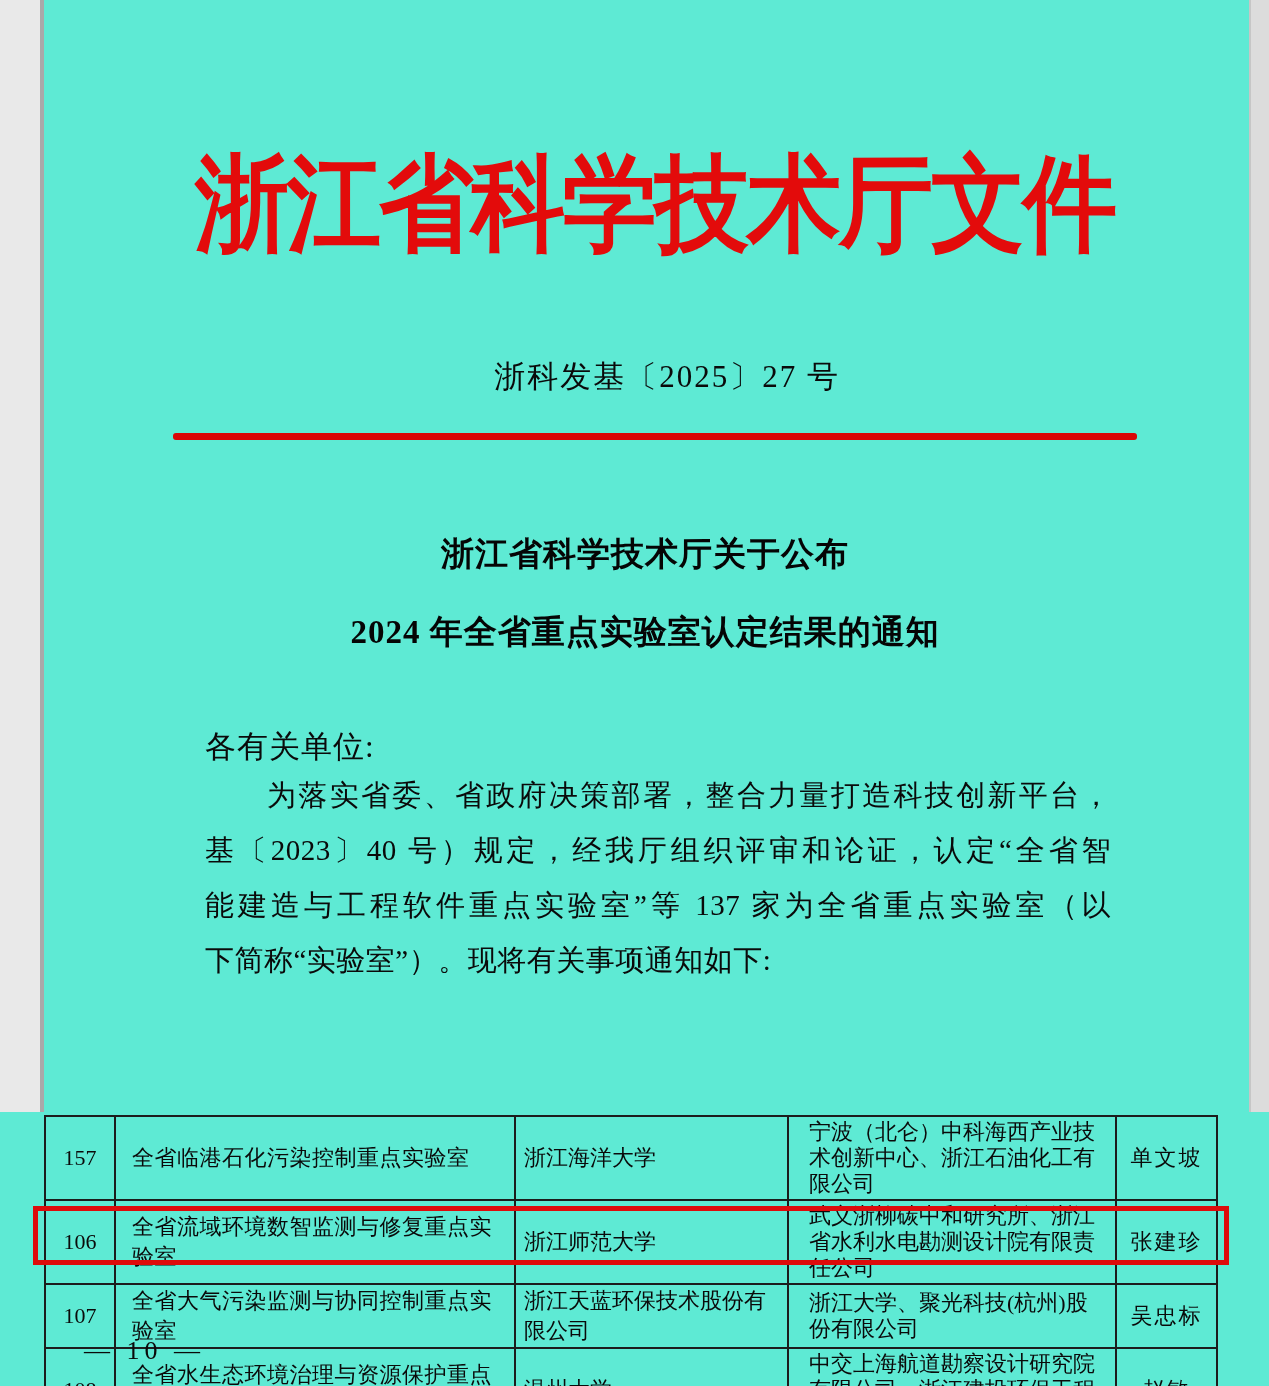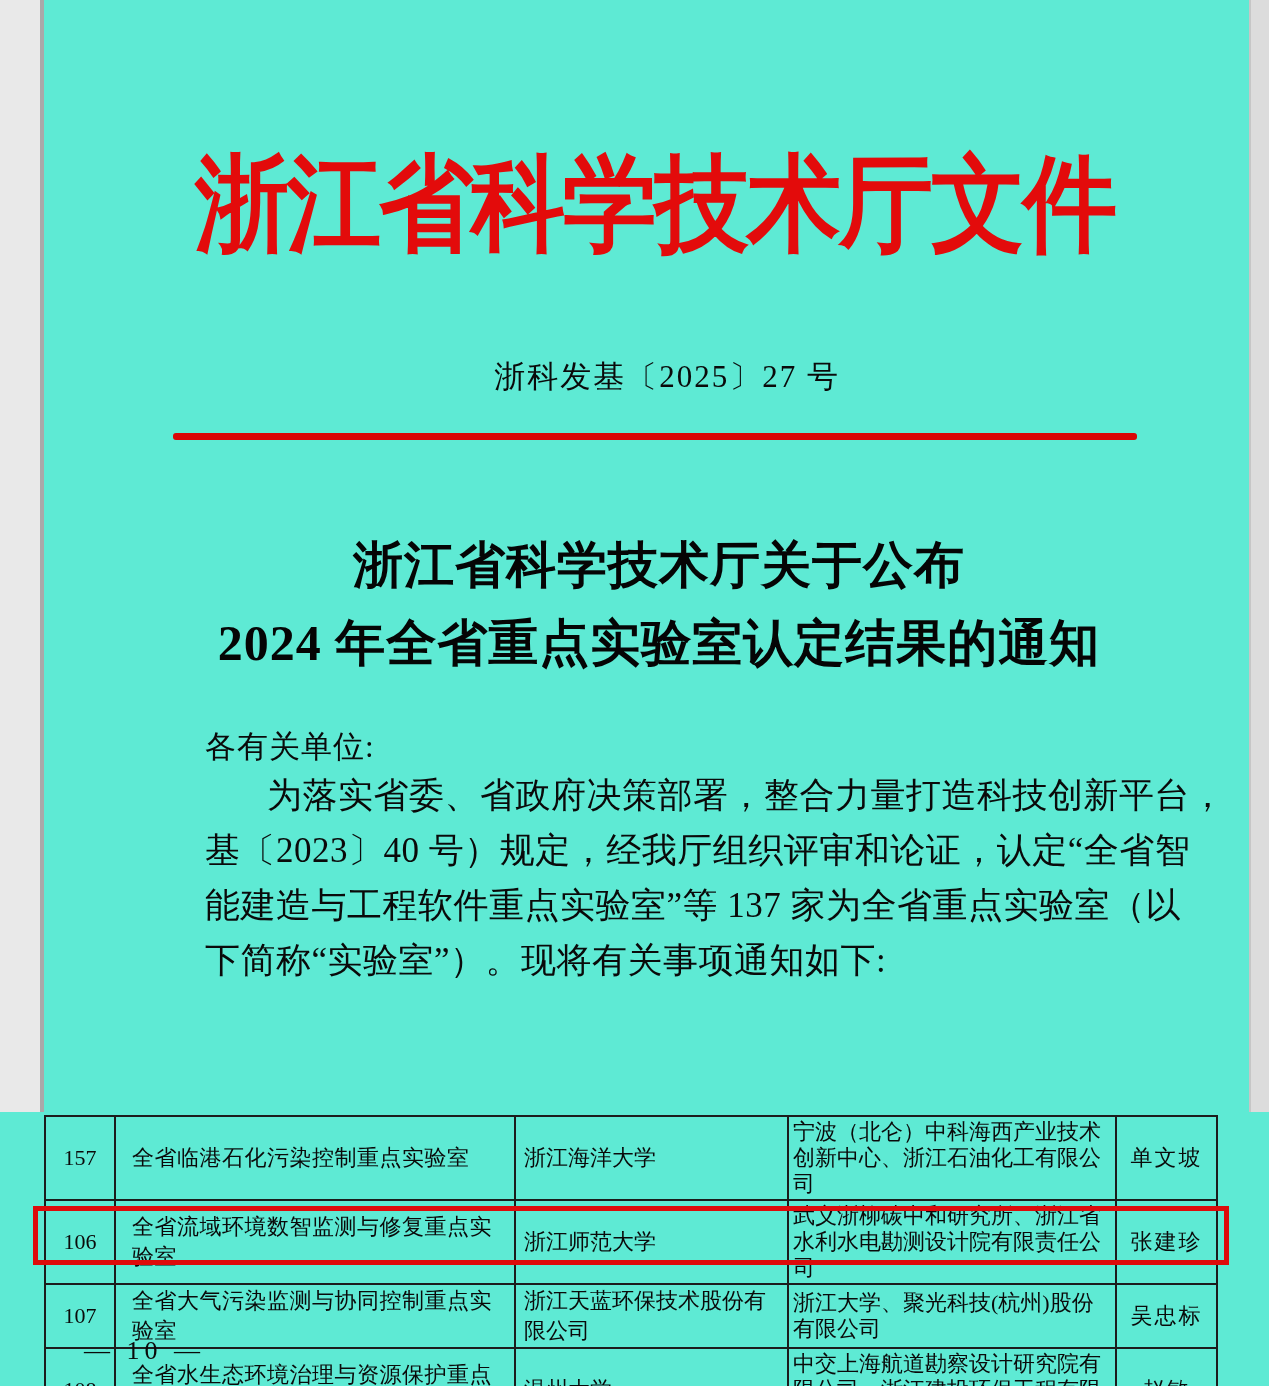--- a/index.html
+++ b/index.html
@@ -29,33 +29,33 @@
   }
   .doc-number{
     position:absolute;left:72px;top:356px;width:1190px;
     text-align:center;font-size:31px;letter-spacing:2px;color:#0a0a0a;
   }
   .red-rule{
     position:absolute;left:173px;top:433px;width:964px;height:7px;
     background:#d90606;border-radius:3px;
   }
   .notice-title{
-    position:absolute;left:64px;width:1190px;text-align:center;
-    font-size:50px;font-weight:bold;color:#050505;letter-spacing:1px;
+    position:absolute;left:50px;width:1190px;text-align:center;
+    font-size:33px;font-weight:bold;color:#050505;letter-spacing:1px;
     white-space:nowrap;
   }
   .notice-line1{top:532px;}
   .notice-line2{top:610px;}
   .salutation{
     position:absolute;left:205px;top:726px;
     font-size:31px;color:#0a0a0a;letter-spacing:1px;
   }
   .body-para{
     position:absolute;left:205px;top:768px;width:906px;
-    font-size:35px;color:#0a0a0a;
+    font-size:29px;color:#0a0a0a;
   }
   .bline{
     height:55px;line-height:55px;
     text-align:justify;text-align-last:justify;
     letter-spacing:0.5px;white-space:nowrap;
   }
   .bline.indent{padding-left:62px;}
   .bline.last{text-align-last:left;}
   .result-table{
     position:absolute;left:44px;top:1115px;width:1172px;
@@ -63,21 +63,21 @@
     font-size:22px;color:#0a0a0a;
   }
   .result-table td{
     border:2px solid #1c1c1c;
     padding:1px 8px;
     overflow:hidden;
   }
   .result-table td.c-no{text-align:center;padding:1px 2px;}
   .result-table td.c-lab{padding-left:16px;letter-spacing:0.5px;}
   .result-table td.c-inst{padding-left:8px;}
-  .result-table td.c-partners{line-height:26px;padding:2px 4px;}
+  .result-table td.c-partners{line-height:26px;padding:2px 20px;}
   .result-table td.c-person{text-align:center;letter-spacing:2px;}
   .highlight-box{
     position:absolute;left:33px;top:1206px;width:1186px;height:49px;
     border:5px solid #dd0b0b;background:transparent;z-index:5;
   }
   .page-number{
     position:absolute;left:84px;top:1336px;
     font-size:26px;letter-spacing:5px;color:#0a0a0a;
   }
 </style>

